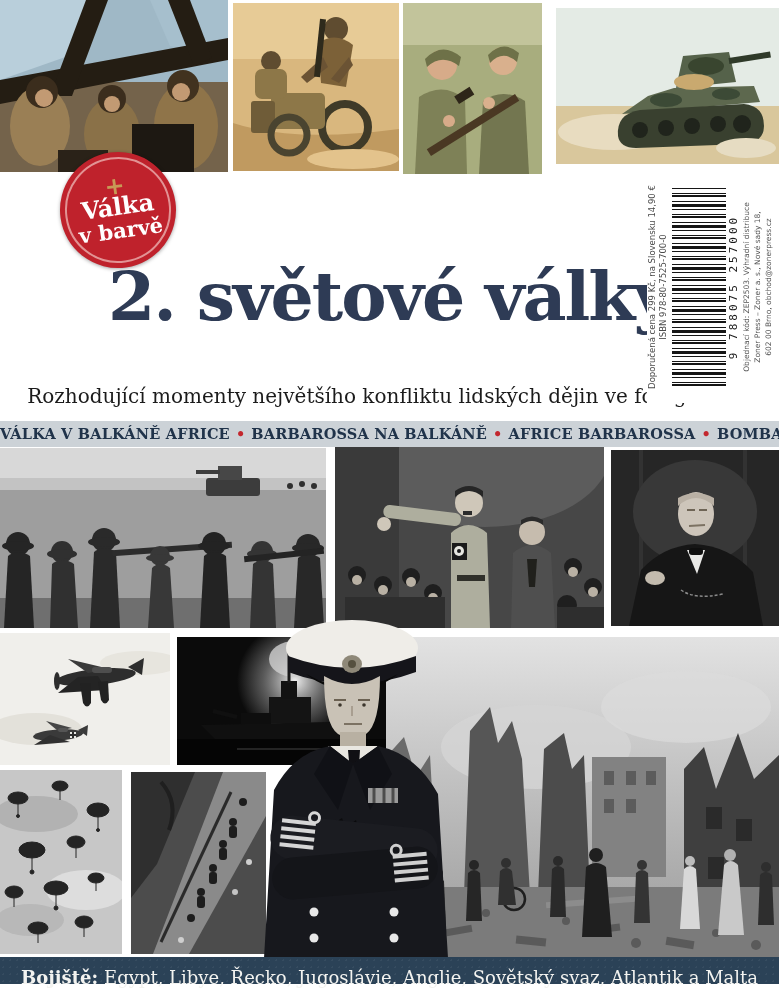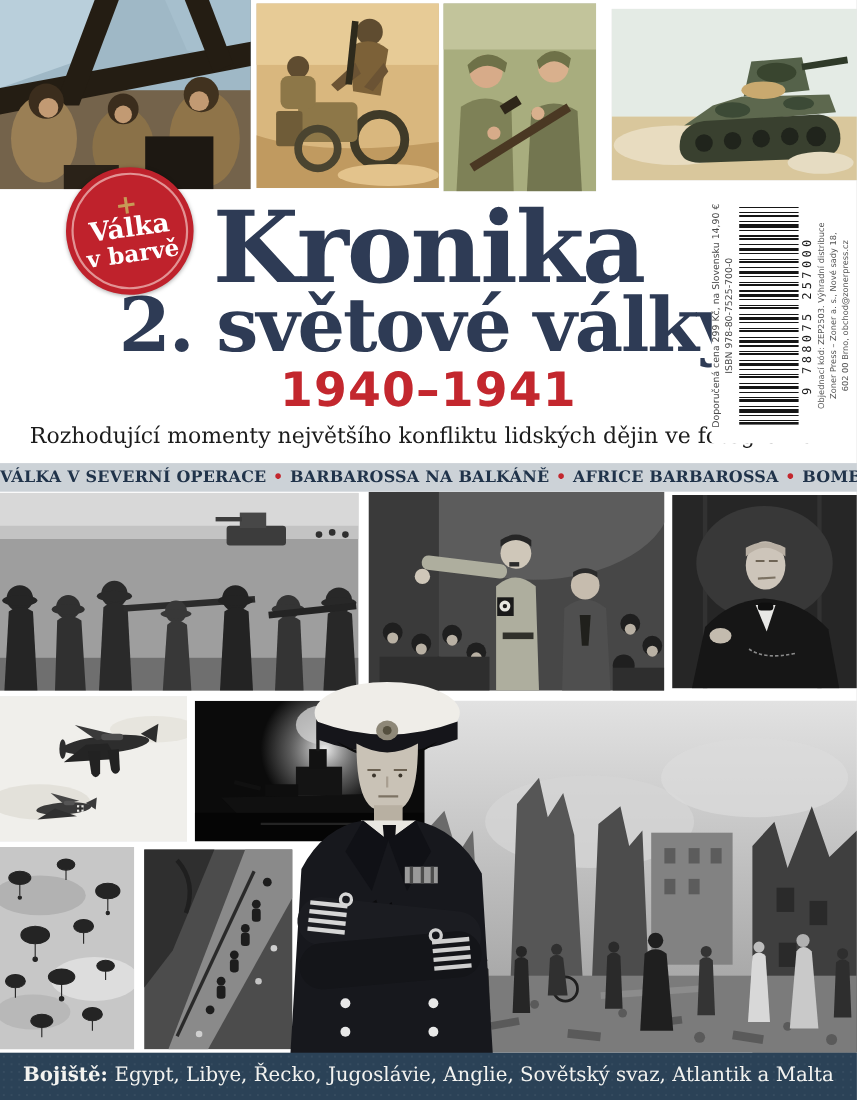--- a/index.html
+++ b/index.html
@@ -66,21 +66,21 @@
   
   #p8{left:0;top:633px;width:170px;height:132px;}
   #p9{left:177px;top:637px;width:215px;height:128px;z-index:1;}
   #p12{left:386px;top:637px;width:393px;height:320px;z-index:2;}
   #p10{left:0;top:770px;width:122px;height:184px;}
   #p11{left:131px;top:772px;width:135px;height:182px;}
   .admiral{position:absolute;left:246px;top:612px;width:218px;height:346px;z-index:5;}
   .admiral svg{display:block;width:100%;height:100%;}
   
   .bottombar{
-    position:absolute;left:0;top:957px;width:100%;height:43px;background:#2b4257;z-index:6;
+    position:absolute;left:0;top:957px;width:100%;height:27px;background:#2b4257;z-index:6;
     background-image:radial-gradient(rgba(255,255,255,.05) 1px,transparent 1px);
     background-size:7px 7px;
     text-align:center;line-height:41px;color:#f3f3f0;font-size:18px;white-space:nowrap;
   }
   .bottombar .bb-label{font-weight:bold;margin-right:6px;}
 </style>
 </head>
 <body>
 
 <div id="cover">
@@ -174,27 +174,25 @@
       <ellipse cx="190" cy="140" rx="30" ry="10" fill="#e6dcc2"></ellipse>
     </svg>
   </div>
 
   <div class="badge">
     <div class="plus">+</div>
     <div class="bl1">Válka</div>
     <div class="bl2">v barvě</div>
   </div>
 
-  <div class="t-line" id="title1">Kronika</div>
   <div class="t-line" id="title2">2. světové války</div>
-  <div class="t-line" id="years">1940–1941</div>
   <div class="t-line" id="subtitle">Rozhodující momenty největšího konfliktu lidských dějin ve fotografiích</div>
 
   <div class="topics">
-    <span>VÁLKA V SEVERNÍ OPERACE</span><span class="sep">•</span><span>BARBAROSSA NA BALKÁNĚ</span><span class="sep">•</span><span>AFRICE BARBAROSSA</span><span class="sep">•</span><span>BOMBARDOVÁNÍ ANGLIE</span>
+    <span>VÁLKA V BALKÁNĚ AFRICE</span><span class="sep">•</span><span>BARBAROSSA NA BALKÁNĚ</span><span class="sep">•</span><span>AFRICE BARBAROSSA</span><span class="sep">•</span><span>BOMBARDOVÁNÍ ANGLIE</span>
   </div>
 
   <div class="bcwrap">
     <div class="bc-line">Doporučená cena 299 Kč, na Slovensku 14,90 €</div>
     <div class="bc-line">ISBN 978-80-7525-700-0</div>
     <div class="bc-bars"></div>
     <div class="bc-digits">9 788075 257000</div>
     <div class="bc-dist">Objednací kód: ZEP2503. Výhradní distribuce</div>
     <div class="bc-dist">Zoner Press – Zoner a. s., Nové sady 18,</div>
     <div class="bc-dist">602 00 Brno, obchod@zonerpress.cz</div>

